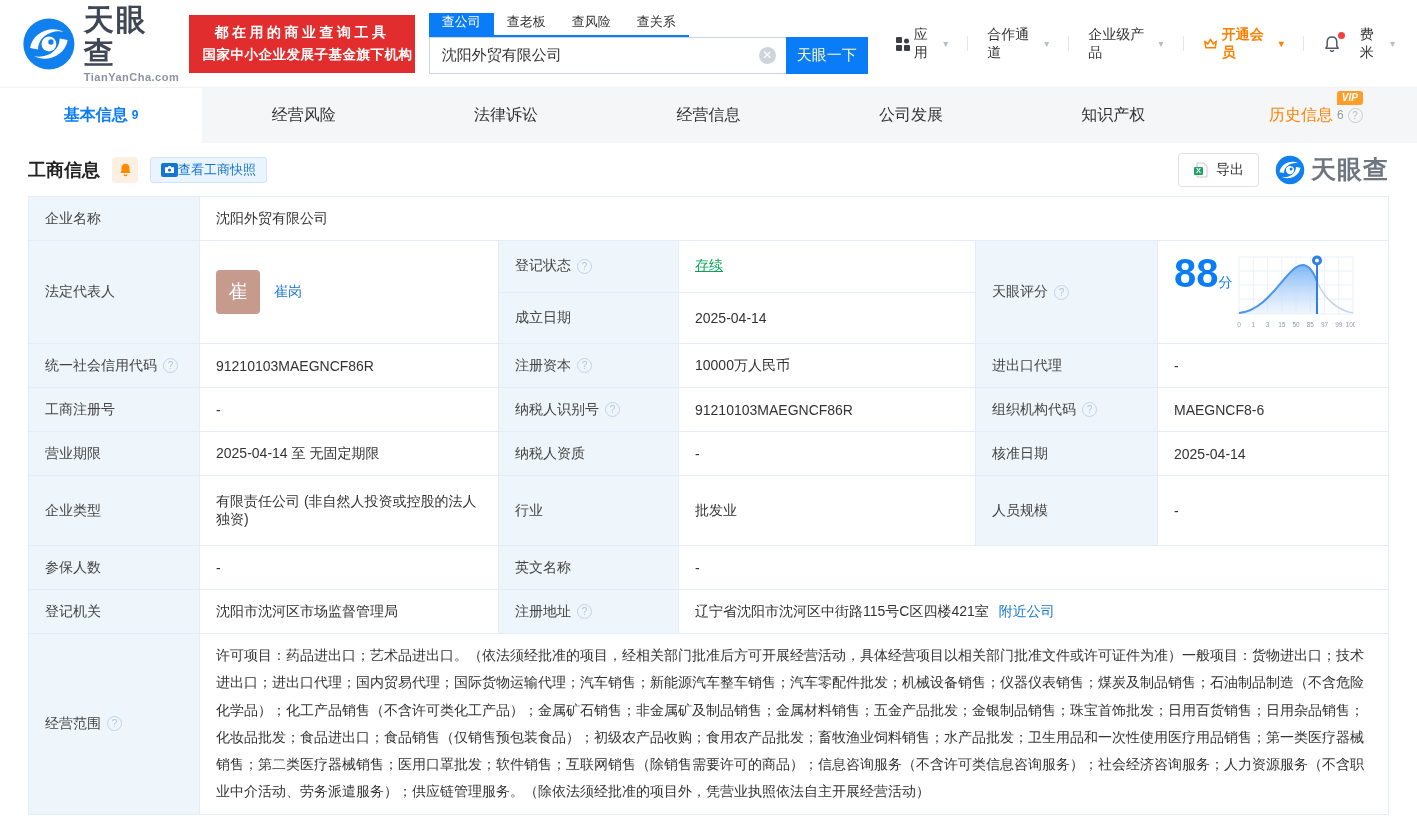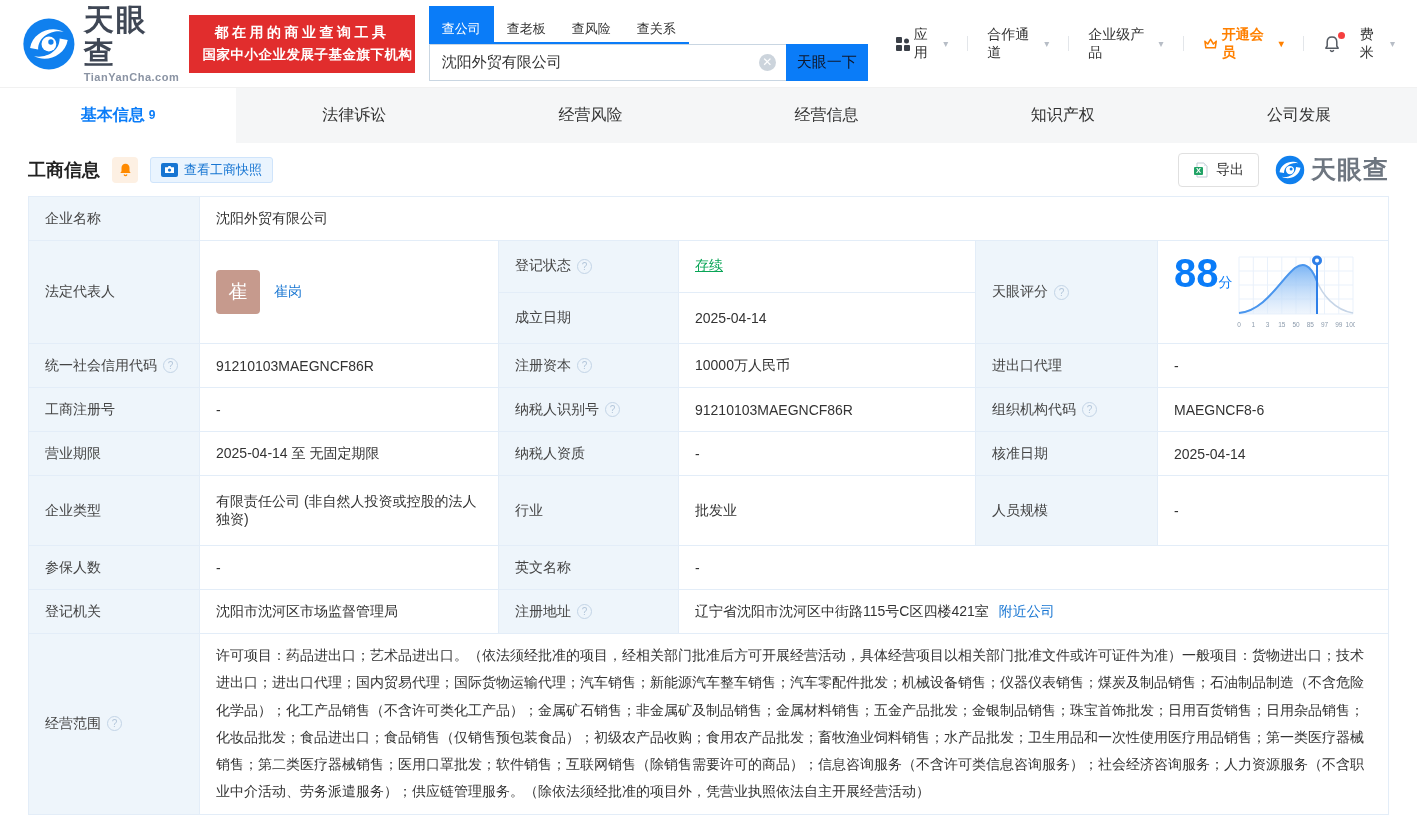--- a/index.html
+++ b/index.html
@@ -12,27 +12,27 @@
   .logo-swirl { width:54px; height:54px; }
   .logo-texts { display:flex; flex-direction:column; line-height:1.1; }
   .logo-title { font-size:30px; font-weight:bold; color:#3f4755; letter-spacing:2px; }
   .logo-domain { font-size:11px; color:#8a93a3; font-weight:bold; letter-spacing:.5px; margin-top:2px; }
   .red-banner { margin-left:10px; width:232px; height:58px; background:#e12d2d; color:#fff; display:flex; flex-direction:column; justify-content:center; align-items:center; gap:4px; }
   .red-banner .l1 { font-size:14px; font-weight:bold; letter-spacing:3.5px; }
   .red-banner .l2 { font-size:13.5px; font-weight:bold; letter-spacing:.5px;padding-left:11px; }
 
   .search-block { margin-left:14px; width:452px; }
   .search-tabs { display:flex; width:fit-content; border-bottom:2px solid #0a7cf8; }
-  .search-tab { font-size:13px; color:#333; padding:14px 13px 4px; cursor:pointer;text-align:right; }
+  .search-tab { font-size:13px; color:#333; padding:0 13px 4px; cursor:pointer;text-align:right; }
   .search-tab.active { background:#0a7cf8; color:#fff; }
   .search-row { display:flex; margin-top:0; }
   .search-input-wrap { position:relative; flex:1; }
   .search-input { width:100%; height:37px; border:1px solid #c9d6e2; border-right:none; padding:0 34px 0 12px; font-size:15px; color:#333; outline:none; font-family:"Liberation Sans", sans-serif; }
   .clear-btn { position:absolute; right:10px; top:10px; width:17px; height:17px; border-radius:50%; background:#ccd4dc; color:#fff; font-size:12px; line-height:17px; text-align:center; cursor:pointer; }
-  .search-btn { width:82px; height:37px; background:#0a7cf8; color:#0f172a; font-size:15px; border:none; cursor:pointer; font-family:"Liberation Sans", sans-serif; }
+  .search-btn { width:82px; height:37px; background:#0a7cf8; color:#fef9c3; font-size:15px; border:none; cursor:pointer; font-family:"Liberation Sans", sans-serif; }
 
   .top-nav { margin-left:auto; display:flex; align-items:center; gap:19px; font-size:14px; color:#333;padding-left:28px; }
   .nav-item { display:flex; align-items:center; gap:4px; cursor:pointer; }
   .caret { font-size:10px; color:#b7bdc6; }
   .nav-sep { width:1px; height:15px; background:#e3e6ea; }
   .vip-link { color:#ff8000; font-weight:bold; }
   .vip-link .caret { color:#ff8000; }
   .bell-wrap { position:relative; display:flex; align-items:center; cursor:pointer; }
   .bell-dot { position:absolute; top:-3px; right:-4px; width:7px; height:7px; border-radius:50%; background:#f53f3f; }
   .apps-icon svg, .bell-wrap svg { display:block; }
@@ -45,21 +45,21 @@
   .page-tab.active .tab-count { color:#0a7cf8; }
   .page-tab.history { color:#ff8000; }
   .page-tab.history .tab-count { color:#999; }
   .help-circle { display:inline-block; width:15px; height:15px; border:1px solid #ccc; color:#bbb; border-radius:50%; font-size:10px; line-height:13px; text-align:center; margin-left:4px; }
   .vip-badge { position:absolute; top:3px; right:54px; background:#ff9d28; color:#fff; font-size:10px; font-style:italic; font-weight:bold; padding:1px 5px 2px; border-radius:3px 3px 3px 0; }
 
   
   .section-bar { height:53px; display:flex; align-items:center; padding:0 28px; background:#fff; }
   .section-title { font-size:18px; font-weight:bold; color:#222; }
   .bell-chip { margin-left:12px; width:26px; height:26px; background:#fdf0e3; border-radius:4px; display:flex; align-items:center; justify-content:center; cursor:pointer; }
-  .snapshot-btn { margin-left:12px; height:26px; display:flex; align-items:center; gap:6px; padding:0 10px; background:#eaf4fe; border:1px solid #cfe4fb; border-radius:3px; color:#1775d2; font-size:13px; cursor:pointer; }
+  .snapshot-btn { margin-left:12px; height:26px; display:flex; align-items:center; padding:0 10px; background:#eaf4fe; border:1px solid #cfe4fb; border-radius:3px; color:#1775d2; font-size:13px; cursor:pointer; }
   .cam-badge { width:17px; height:14px; background:#1775d2; border-radius:2px; display:flex; align-items:center; justify-content:center; }
   .section-right { margin-left:auto; display:flex; align-items:center; gap:16px; }
   .export-btn { height:34px; display:flex; align-items:center; gap:7px; padding:0 14px; border:1px solid #e0e0e0; border-radius:4px; background:#fff; font-size:14px; color:#333; cursor:pointer; }
   .watermark { display:flex; align-items:center; gap:6px; }
   .watermark .wm-text { font-size:25px; font-weight:bold; color:#6e7680; letter-spacing:1px; }
 
   
   .info-table-wrap { padding:0 28px 10px; }
   table.info { width:100%; border-collapse:collapse; table-layout:fixed;padding-left:28px; }
   table.info td { border:1px solid #e3edf8; font-size:14px; padding:8px 16px; vertical-align:middle; word-break:break-all; }
@@ -160,33 +160,39 @@
     </span>
   </div>
 </div>
 
 <div class="page-tabs">
   <div class="page-tab active">
     <span>基本信息</span>
     <span class="tab-count">9</span>
   </div>
   <div class="page-tab">
+    <span>经营风险</span>
+  </div>
+  <div class="page-tab">
     <span>法律诉讼</span>
-  </div>
-  <div class="page-tab">
-    <span>经营风险</span>
   </div>
   <div class="page-tab">
     <span>经营信息</span>
   </div>
   <div class="page-tab">
+    <span>公司发展</span>
+  </div>
+  <div class="page-tab">
     <span>知识产权</span>
   </div>
-  <div class="page-tab">
-    <span>公司发展</span>
+  <div class="page-tab history">
+    <span class="vip-badge">VIP</span>
+    <span>历史信息</span>
+    <span class="tab-count">6</span>
+    <span class="help-circle">?</span>
   </div>
 </div>
 
 <div class="section-bar">
   <span class="section-title">工商信息</span>
   <span class="bell-chip">
     <svg width="15" height="15" viewBox="0 0 18 18">
         <path d="M9 2 C6 2 4.2 4.2 4.2 7 L4.2 11 L2.8 13.2 L15.2 13.2 L13.8 11 L13.8 7 C13.8 4.2 12 2 9 2 Z" fill="#ff8a00"></path>
         <path d="M7.3 15 C7.7 16 8.3 16.4 9 16.4 C9.7 16.4 10.3 16 10.7 15" fill="none" stroke="#ff8a00" stroke-width="1.6"></path>
       </svg>

